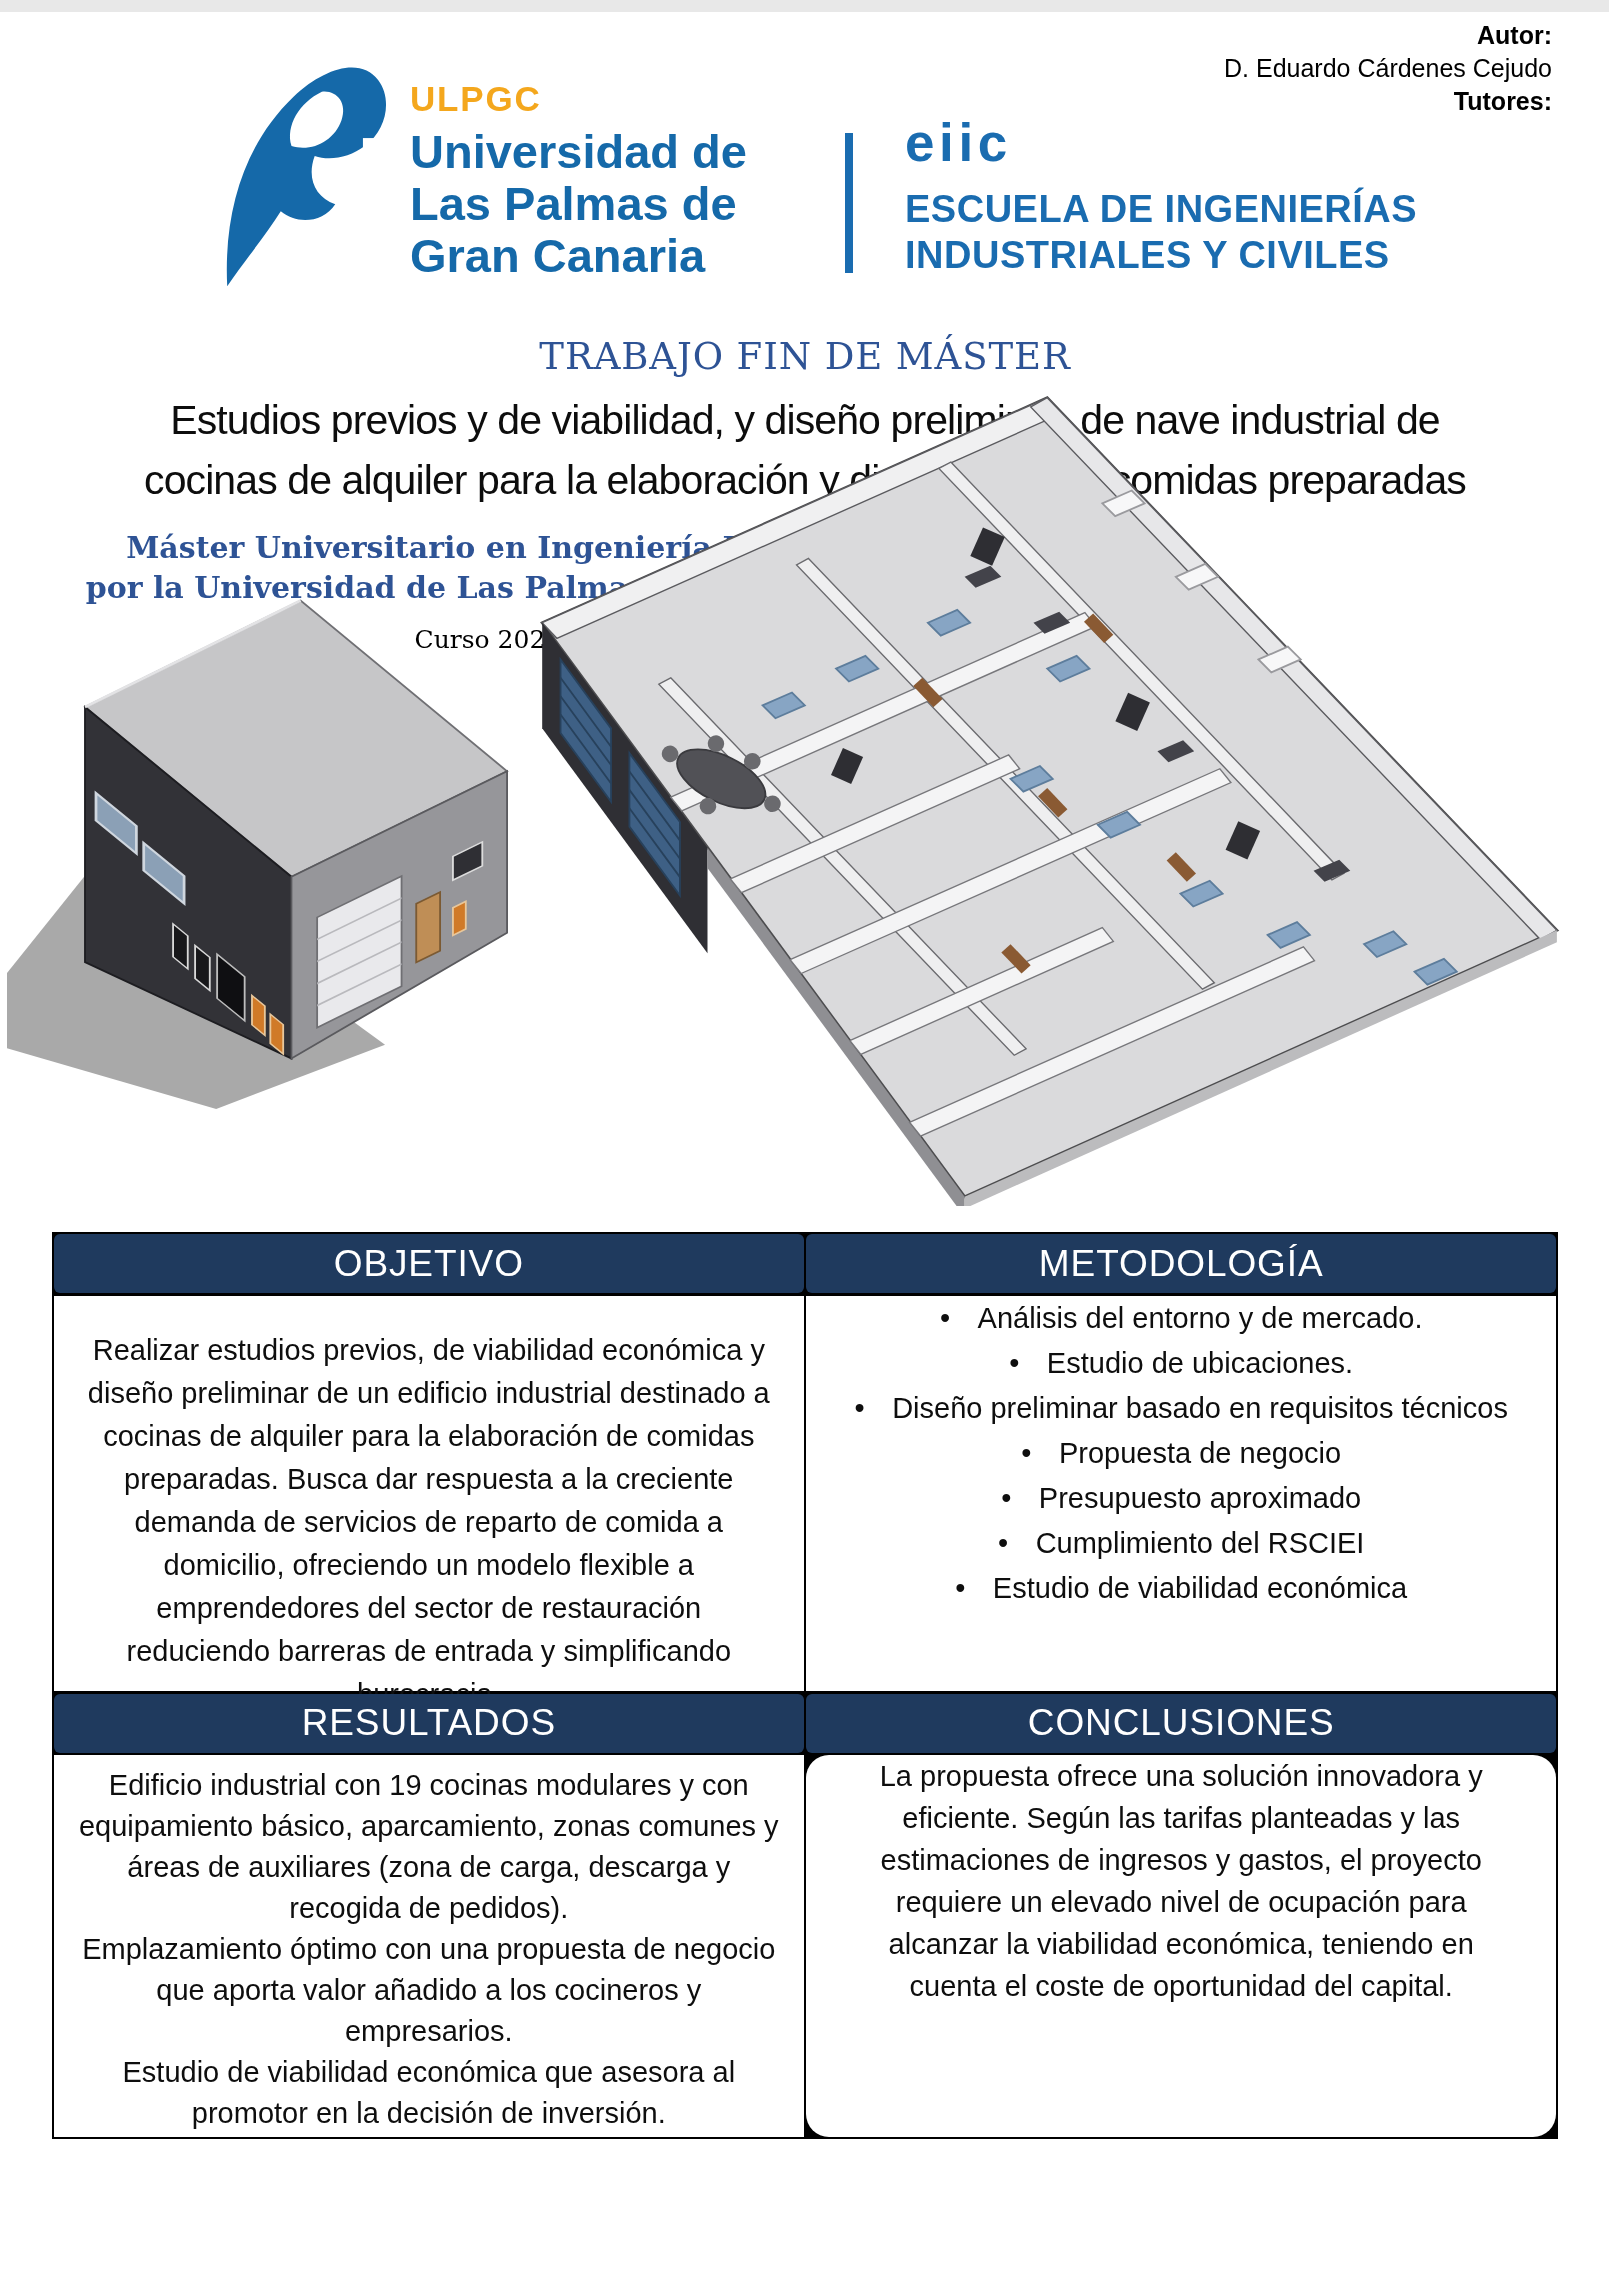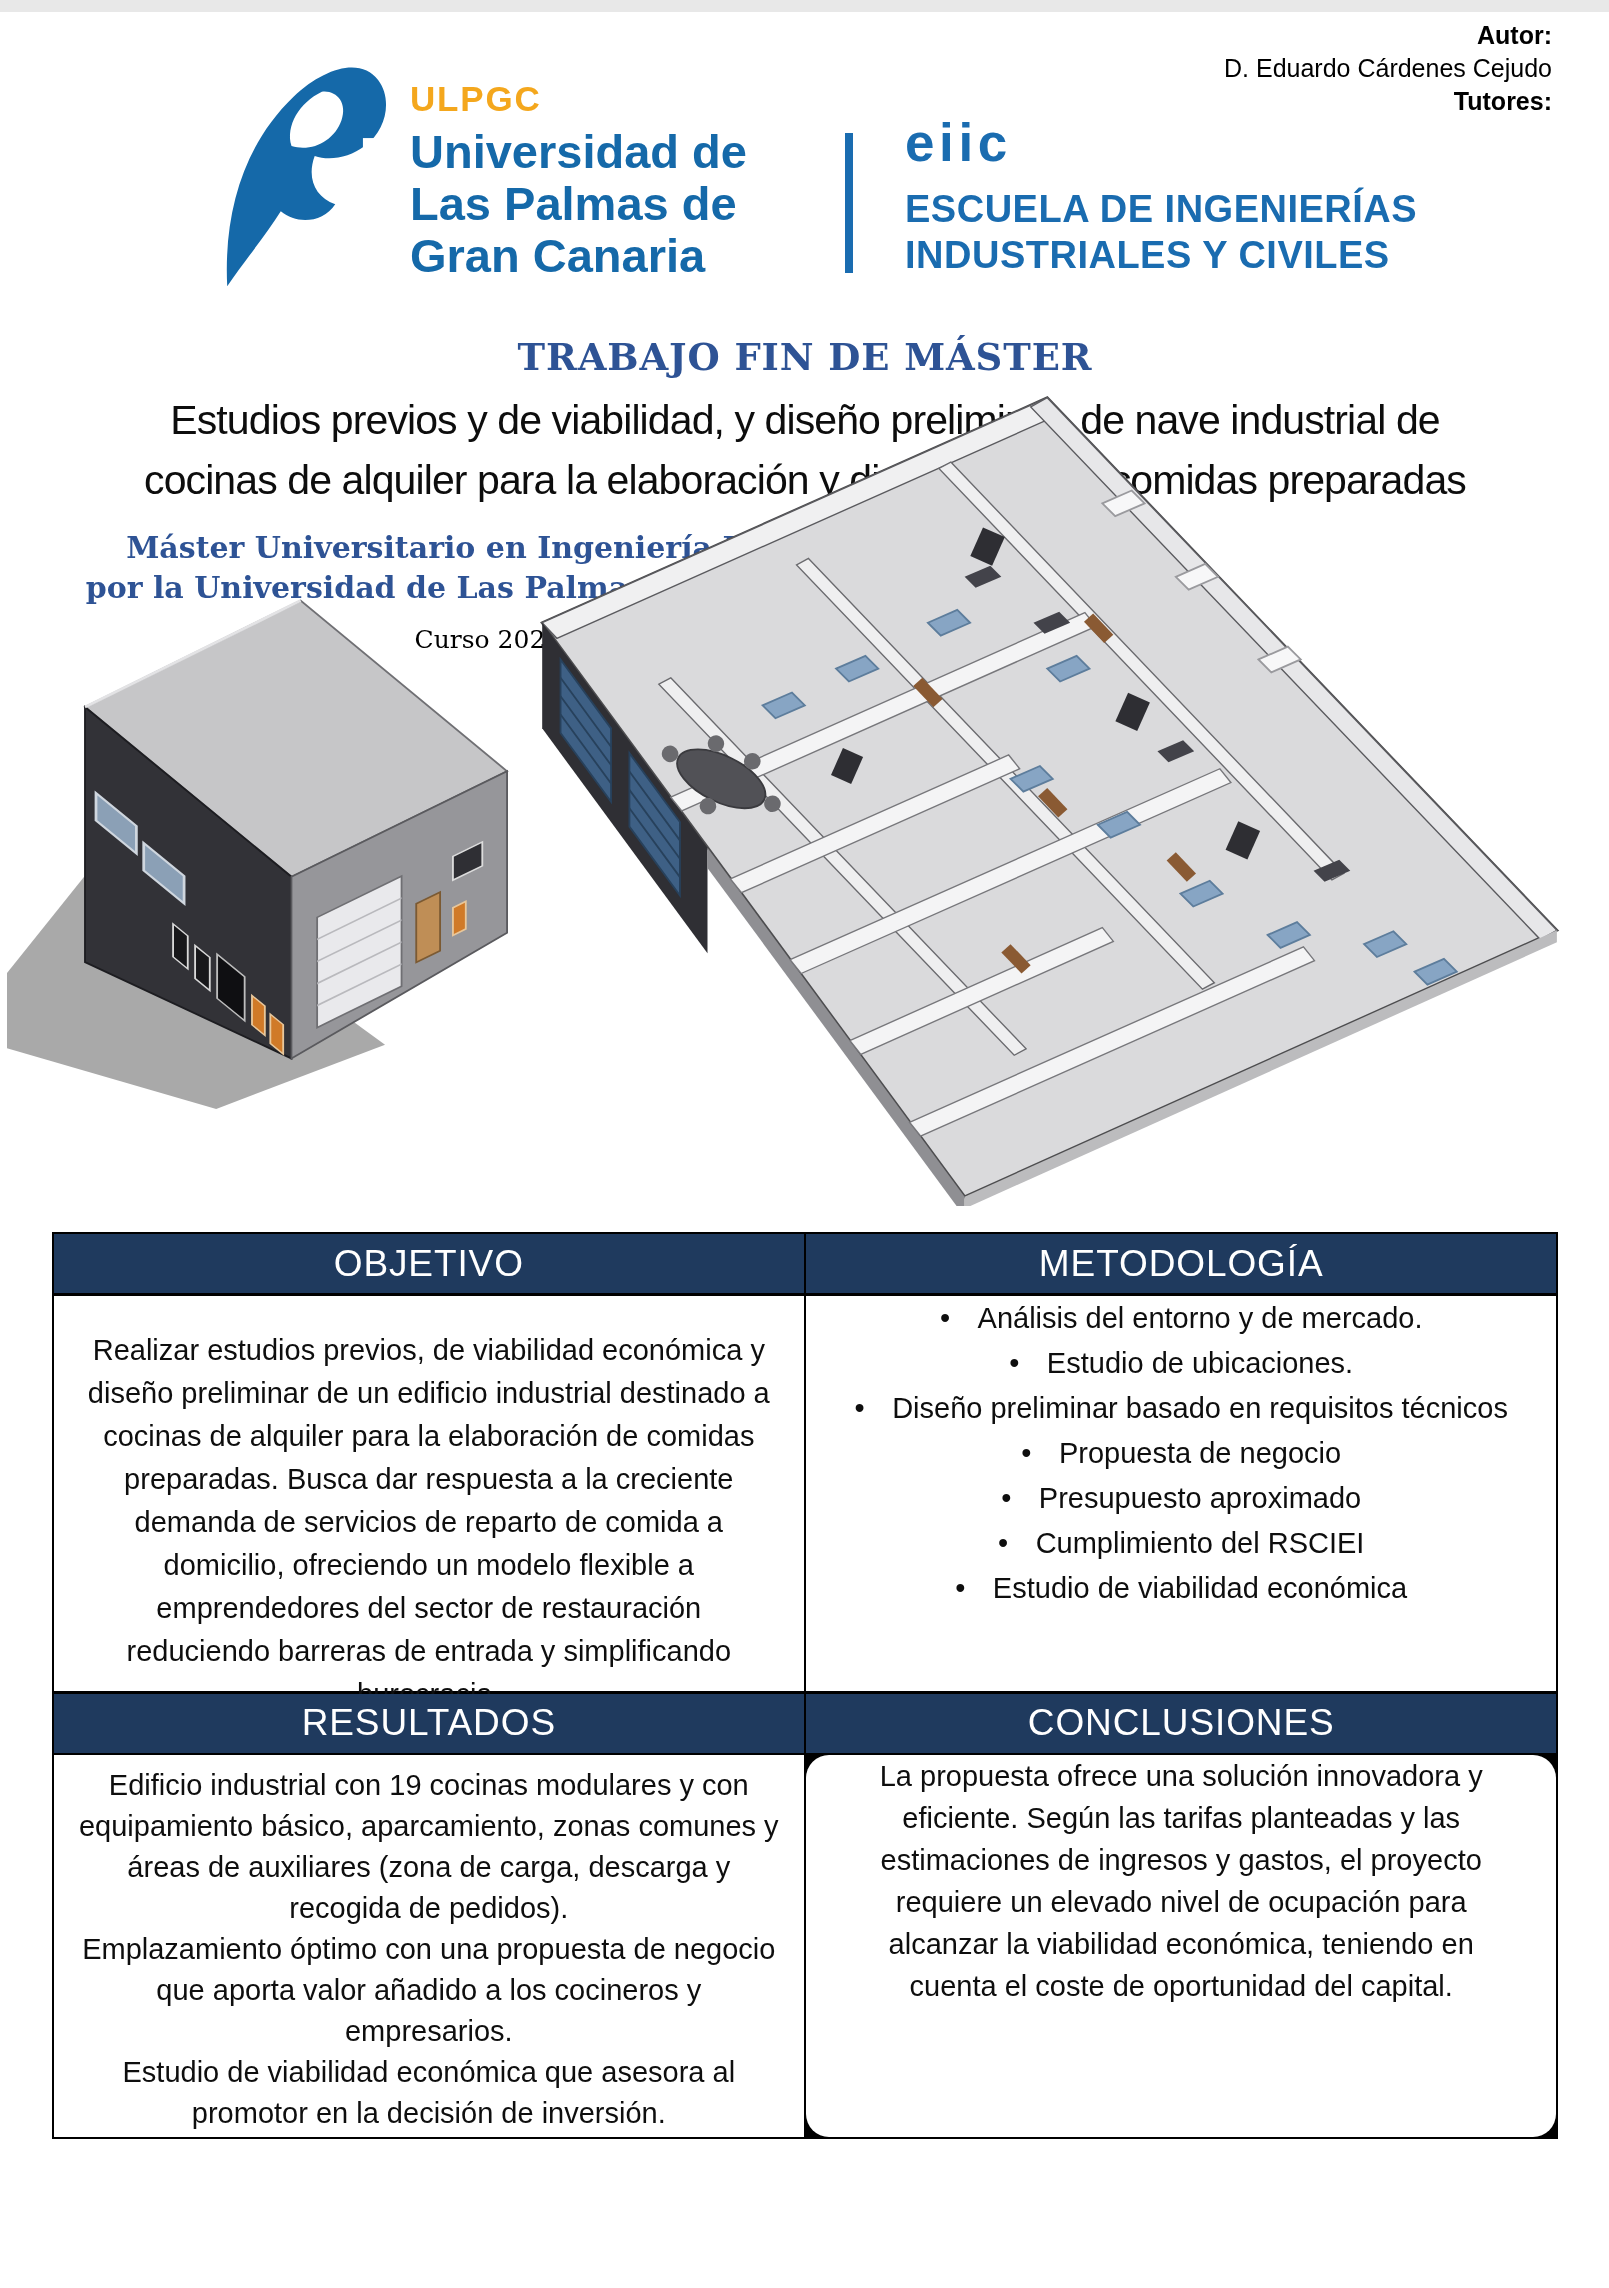--- a/index.html
+++ b/index.html
@@ -22,37 +22,37 @@
   .ulpgc-acronym{font-size:35px;font-weight:700;letter-spacing:1.8px;color:var(--orange);line-height:55px;}
   .ulpgc-name{font-size:47px;font-weight:700;line-height:52px;color:var(--logo_blue);letter-spacing:0;}
   .logo-divider{position:absolute;left:845px;top:121px;width:8.3px;height:140px;background:var(--eiic_blue);}
   .eiic-block{position:absolute;left:905px;top:90px;color:var(--eiic_blue);}
   .eiic-acronym{font-size:53px;font-weight:800;letter-spacing:4.6px;line-height:81px;}
   .eiic-school{font-size:38px;line-height:41px;font-weight:600;letter-spacing:0.5px;margin-top:5.5px;}
   .eiic-school .heavy{font-weight:800;}
 
   
   .kicker{position:absolute;left:0;top:323px;width:100%;text-align:center;
-    font-family:"DejaVu Serif", serif;font-weight:700;font-size:37px;letter-spacing:0.9px;color:var(--accent_blue);}
+    font-family:"DejaVu Serif", serif;font-weight:400;font-size:37px;letter-spacing:0.9px;color:var(--accent_blue);}
   .main-title{position:absolute;left:26px;top:378px;width:1558px;text-align:center;
     font-size:41px;line-height:60px;letter-spacing:-0.9px;color:#0d0d0d;}
   .program{position:absolute;left:0;top:516px;width:1016px;text-align:center;
     font-family:"DejaVu Serif", serif;font-weight:700;font-size:30px;line-height:40px;color:var(--accent_blue);}
   .course{position:absolute;left:352px;top:613px;width:312px;text-align:center;
     font-family:"DejaVu Serif", serif;font-weight:500;font-size:25px;color:#000;}
 
   
   .fig-exterior{position:absolute;left:7.3px;top:583px;width:512px;height:514px;}
   .fig-interior{position:absolute;left:533px;top:381px;width:1034px;height:813px;}
 
   
   .info-table{position:absolute;left:52px;top:1220px;width:1506px;border:2.8px solid #000;
     display:grid;grid-template-columns:1fr 1fr;grid-template-rows:59px 395px 59px 382px;background:#000;grid-gap:2.8px;}
   .th{background:var(--navy);color:#fff;display:flex;align-items:center;justify-content:center;
-    font-size:37px;font-weight:400;letter-spacing:0.9px;}
+    font-size:37px;font-weight:400;letter-spacing:0.9px;border-radius:6px;}
   .td{background:#fff;font-size:29px;line-height:43px;text-align:center;color:#0e0e0e;}
   .td-objetivo{padding:33px 31px 0;}
   .td-metodologia{display:flex;flex-direction:column;line-height:45px;padding:0 27.5px;}
   .bullet-line .bdot{display:inline-block;margin-right:27.5px;}
   .td-resultados{padding:9.2px 18.4px 0;line-height:41px;}
   .td-conclusiones{display:flex;flex-direction:column;justify-content:flex-start;font-size:29px;line-height:42px;padding:0 35px;border-radius:23px;}
 </style>
 </head>
 <body>
 

